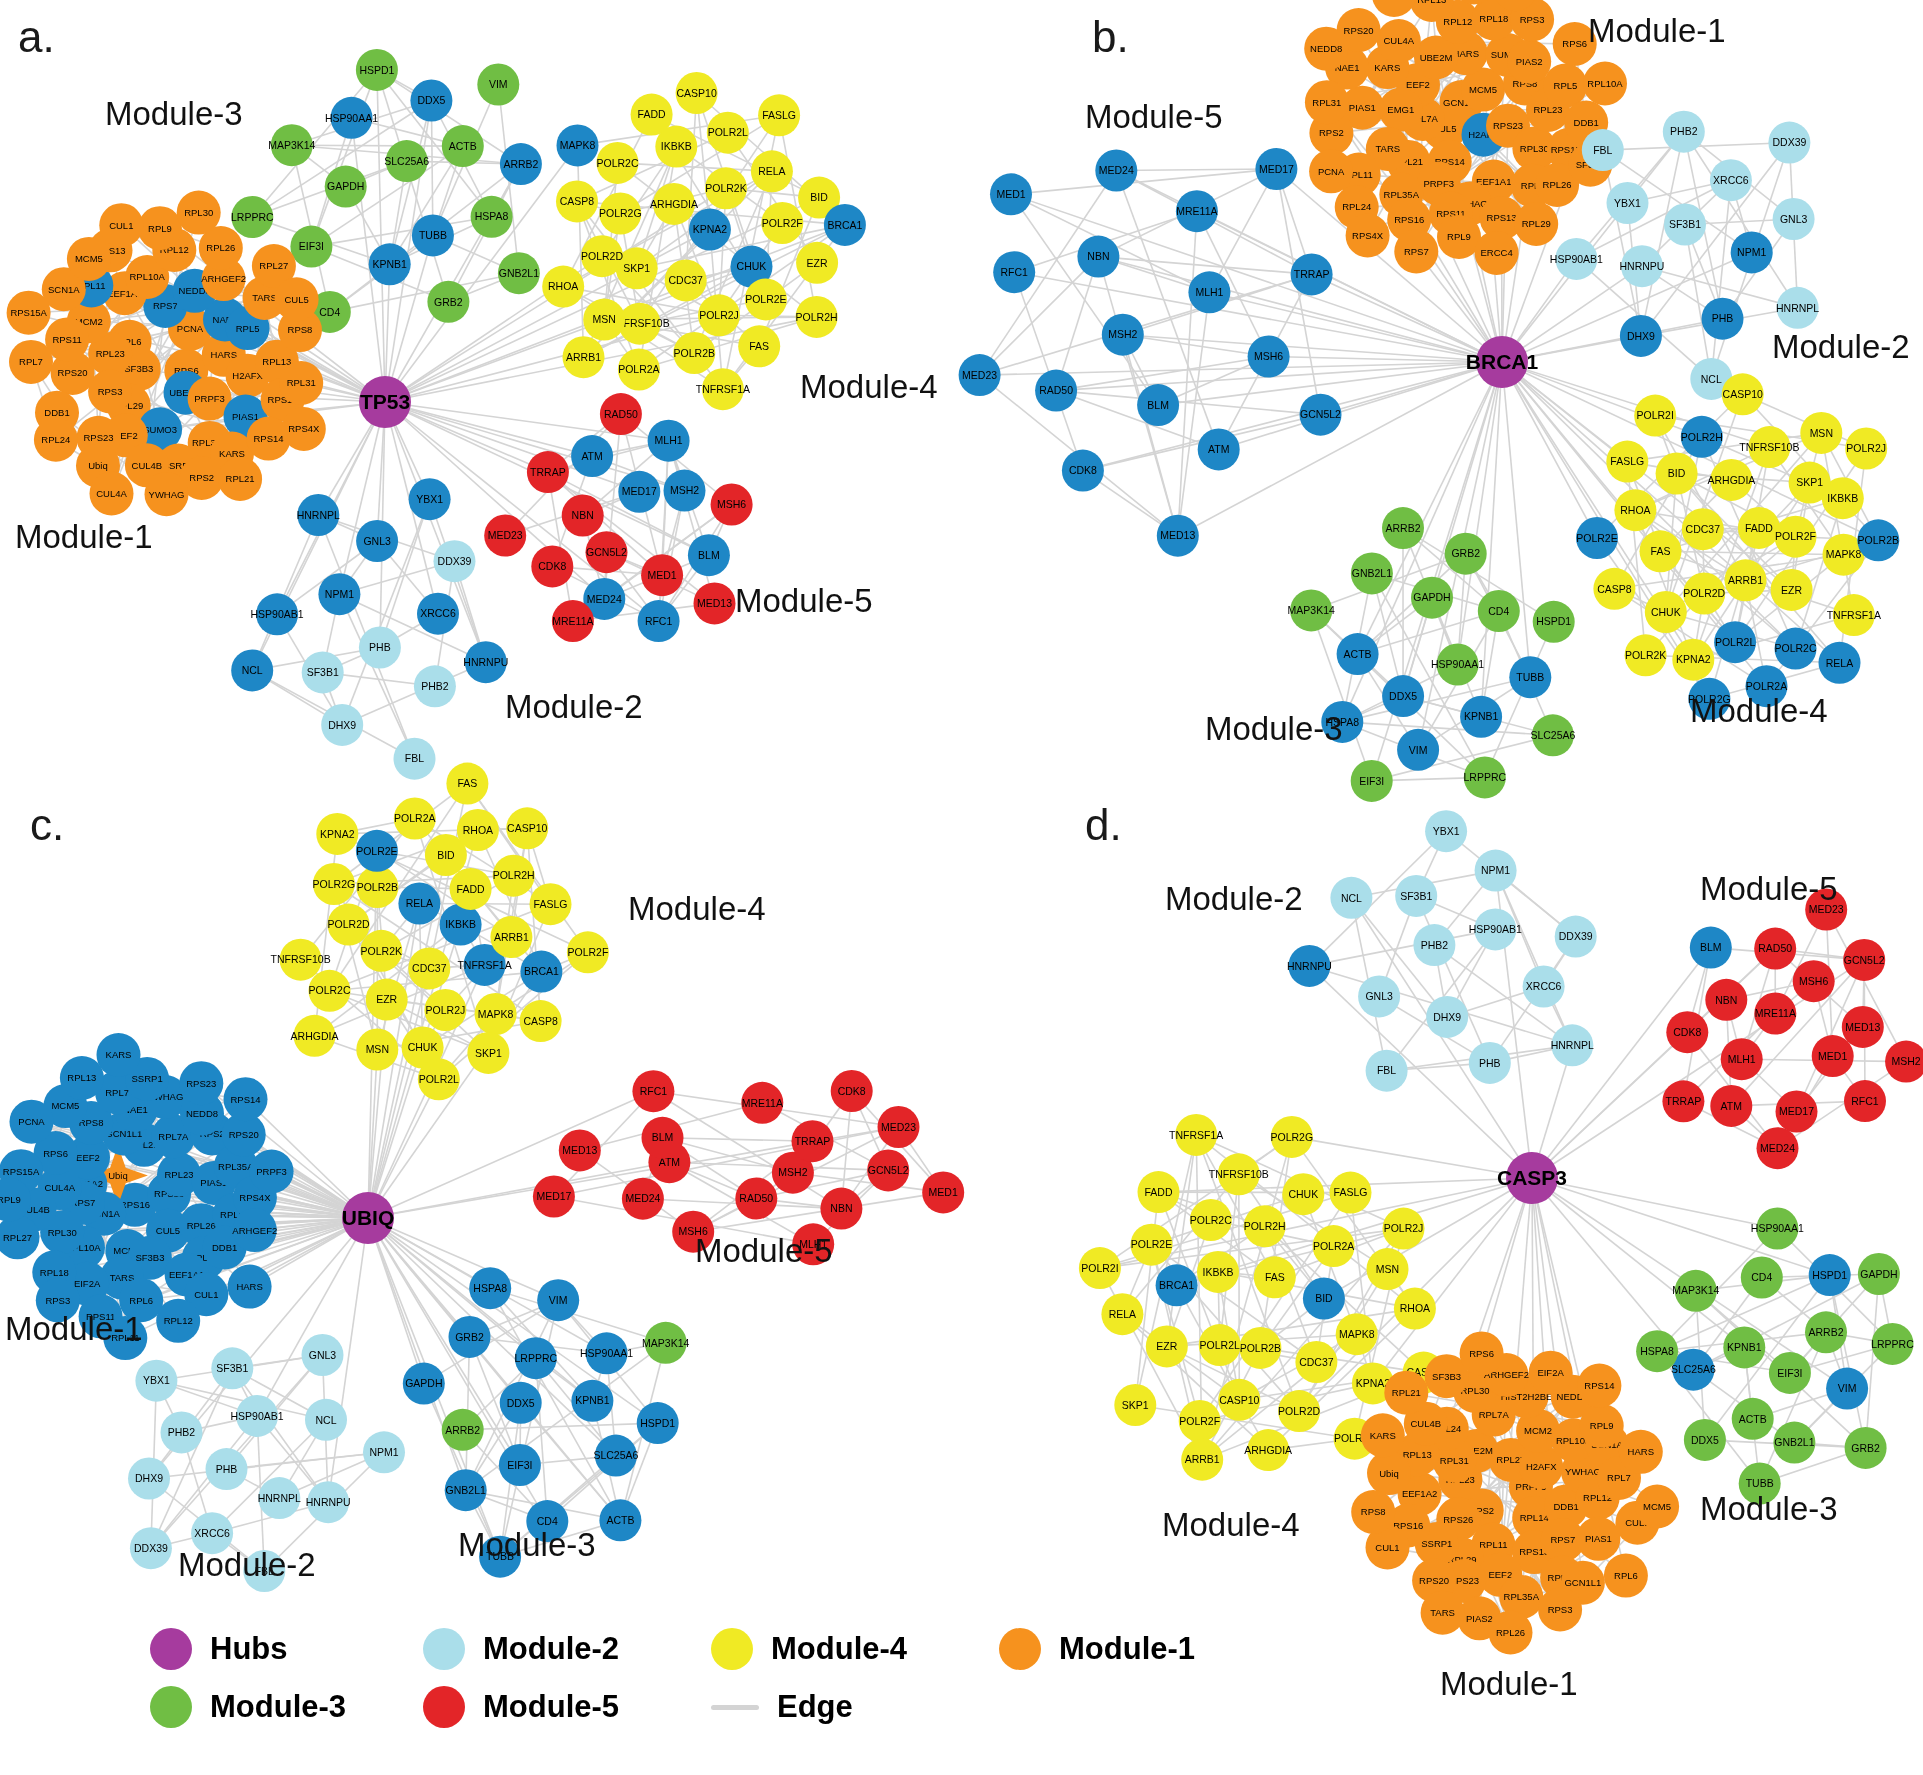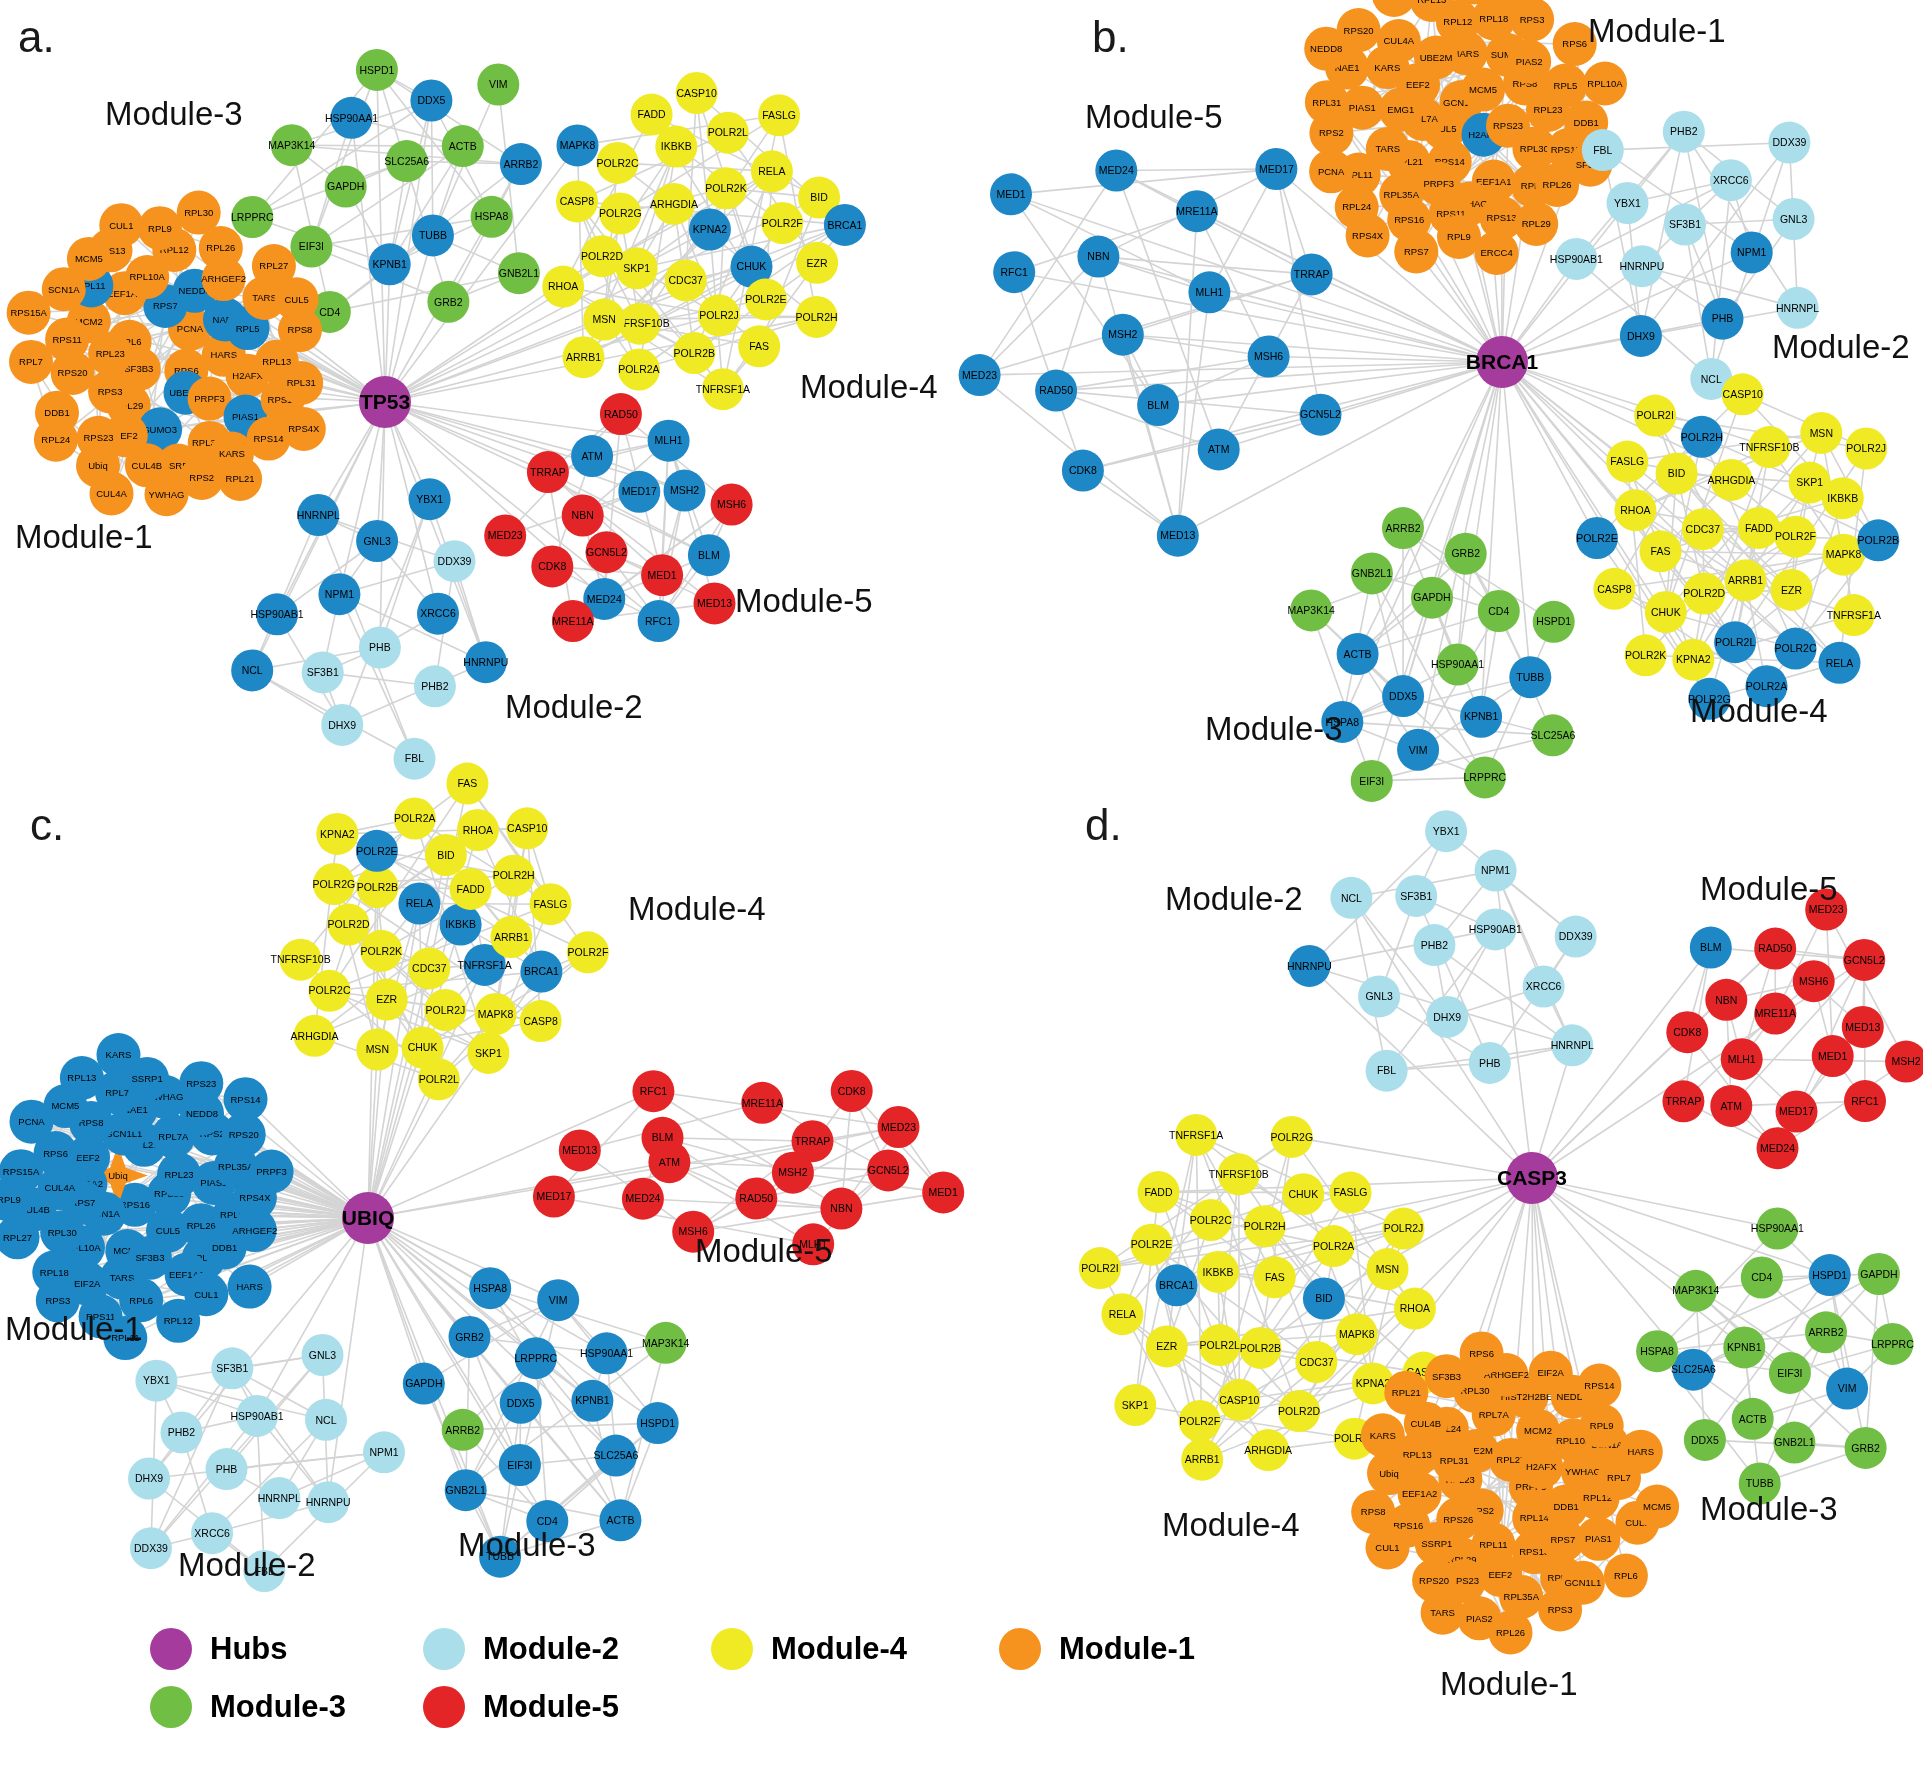--- a/index.html
+++ b/index.html
@@ -2335,14 +2335,18 @@
         <span>Module-1</span>
       </div>
       <div class="leg-item">
         <span class="leg-dot" style="background: rgb(112, 190, 68);"></span>
         <span>Module-3</span>
       </div>
       <div class="leg-item">
         <span class="leg-dot" style="background: rgb(227, 37, 40);"></span>
         <span>Module-5</span>
       </div>
+      <div class="leg-item">
+        <span class="leg-line" style="background: rgb(212, 212, 212);"></span>
+        <span>Edge</span>
+      </div>
     </div>
 </div>
 
 </body></html>

